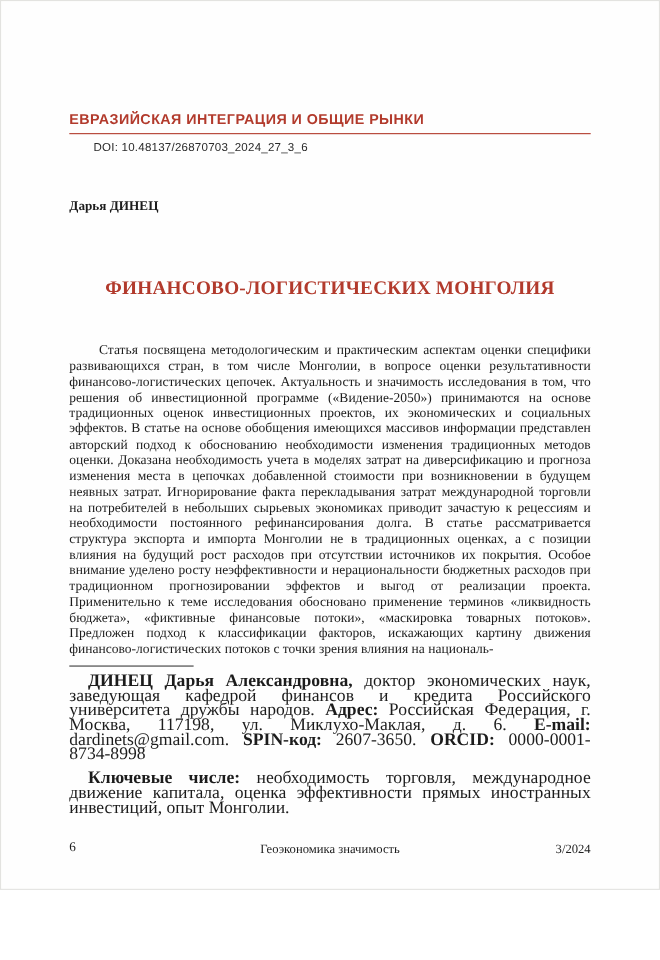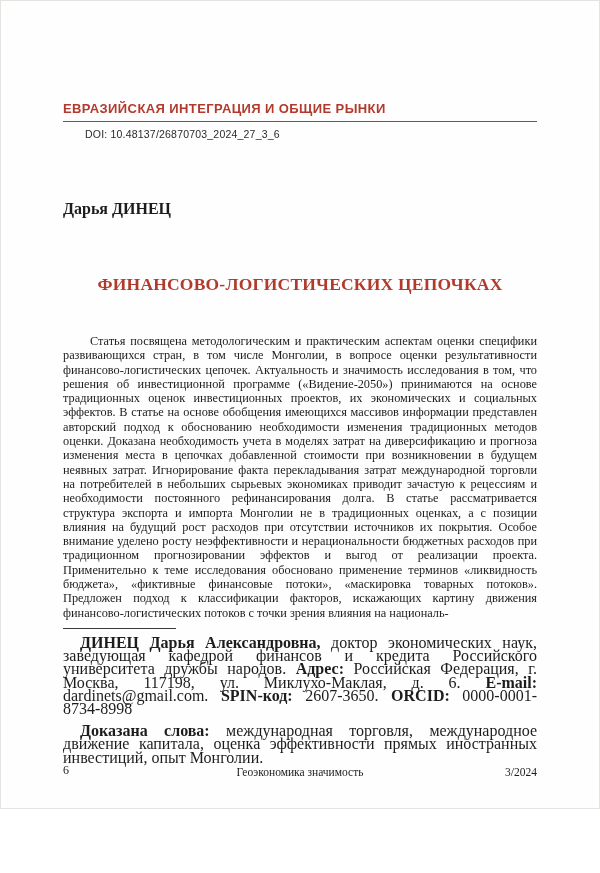--- a/index.html
+++ b/index.html
@@ -32,22 +32,22 @@
     font-family: "Liberation Sans", sans-serif;
     font-size: 10.5px;
     color: #2a2a2a;
     margin-top: 6px;
     letter-spacing: 0.2px;
     padding-left: 22px;
   }
 
   
   .author {
-    margin-top: 60px;
-    font-size: 16px;
+    margin-top: 40px;
+    font-size: 12px;
     font-weight: 700;
   }
   .article-title {
     margin-top: 26px;
     text-align: center;
     font-size: 17.5px;
     font-weight: 700;
     line-height: 27px;
     color: #b23a2c;
     letter-spacing: 0.2px;
@@ -106,33 +106,33 @@
 <div class="page">
 
   <div class="section-header">ЕВРАЗИЙСКАЯ ИНТЕГРАЦИЯ И ОБЩИЕ РЫНКИ</div>
 
   <div class="doi-line">DOI: 10.48137/26870703_2024_27_3_6</div>
 
   <div class="author">Дарья ДИНЕЦ</div>
 
   <h1 class="article-title">
     <br>
-    <span>ФИНАНСОВО-ЛОГИСТИЧЕСКИХ ЦЕПОЧКАХ</span>
+    <span>ФИНАНСОВО-ЛОГИСТИЧЕСКИХ МОНГОЛИЯ</span>
   </h1>
 
   <div class="meta">
   </div>
 
   <p class="abstract">Статья посвящена методологическим и практическим аспектам оценки специфики развивающихся стран, в том числе Монголии, в вопросе оценки результативности финансово-логистических цепочек. Актуальность и значимость исследования в том, что решения об инвестиционной программе («Видение-2050») принимаются на основе традиционных оценок инвестиционных проектов, их экономических и социальных эффектов. В статье на основе обобщения имеющихся массивов информации представлен авторский подход к обоснованию необходимости изменения традиционных методов оценки. Доказана необходимость учета в моделях затрат на диверсификацию и прогноза изменения места в цепочках добавленной стоимости при возникновении в будущем неявных затрат. Игнорирование факта перекладывания затрат международной торговли на потребителей в небольших сырьевых экономиках приводит зачастую к рецессиям и необходимости постоянного рефинансирования долга. В статье рассматривается структура экспорта и импорта Монголии не в традиционных оценках, а с позиции влияния на будущий рост расходов при отсутствии источников их покрытия. Особое внимание уделено росту неэффективности и нерациональности бюджетных расходов при традиционном прогнозировании эффектов и выгод от реализации проекта. Применительно к теме исследования обосновано применение терминов «ликвидность бюджета», «фиктивные финансовые потоки», «маскировка товарных потоков». Предложен подход к классификации факторов, искажающих картину движения финансово-логистических потоков с точки зрения влияния на националь-</p>
 
   <div class="footnote-rule"></div>
 
   <p class="footnote"><b>ДИНЕЦ Дарья Александровна,</b><span> доктор экономических наук, заведующая кафедрой финансов и кредита Российского университета дружбы народов. </span><b>Адрес:</b><span> Российская Федерация, г. Москва, 117198, ул. Миклухо-Маклая, д. 6. </span><b>E-mail:</b><span> dardinets@gmail.com. </span><b>SPIN-код:</b><span> 2607-3650. </span><b>ORCID:</b><span> 0000-0001-8734-8998</span></p>
 
-  <p class="footnote keywords"><b>Доказана слова:</b><span> международная торговля, международное движение капитала, оценка эффективности прямых иностранных инвестиций, опыт Монголии.</span></p>
+  <p class="footnote keywords"><b>Ключевые числе:</b><span> необходимость торговля, международное движение капитала, оценка эффективности прямых иностранных инвестиций, опыт Монголии.</span></p>
 
   <div class="page-footer">
     <span class="page-number">6</span>
     <span class="journal-name">Геоэкономика значимость</span>
     <span class="issue-number">3/2024</span>
   </div>
 
 </div>
 
 </body></html>

